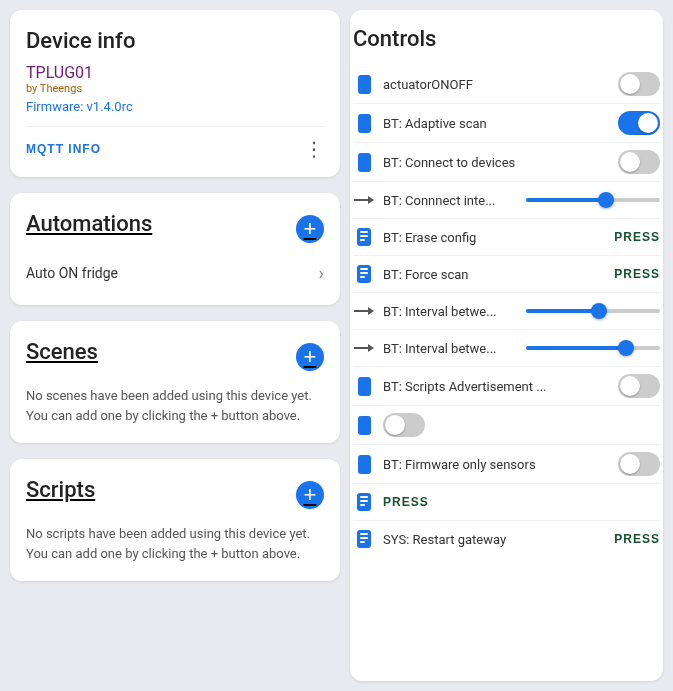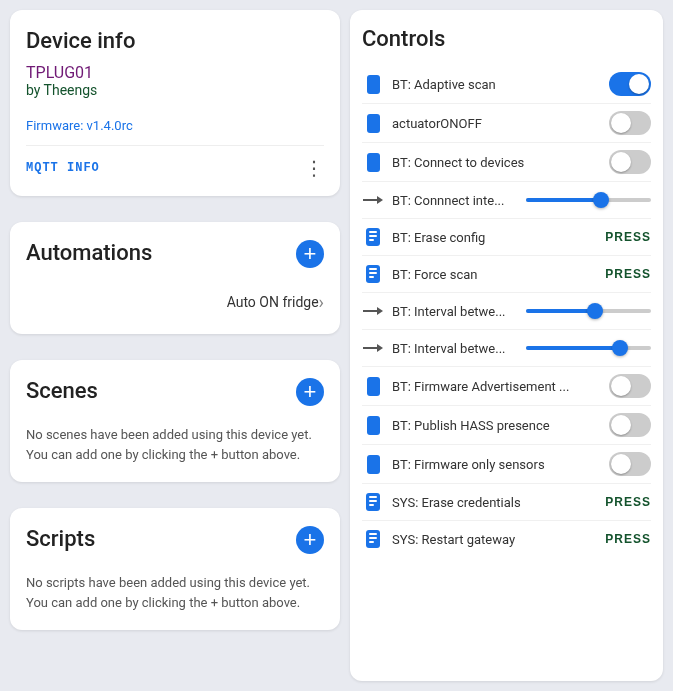--- a/index.html
+++ b/index.html
@@ -11,21 +11,21 @@
       display: flex;
       gap: 10px;
       padding: 10px;
     }
 
     
     .left-col {
       width: 330px;
       display: flex;
       flex-direction: column;
-      gap: 26px;
+      gap: 16px;
     }
 
     .card {
       background: #fff;
       border-radius: 12px;
       padding: 18px 16px;
       box-shadow: 0 1px 3px rgba(0,0,0,0.1);
     }
 
     .card-title {
@@ -35,23 +35,23 @@
       margin-bottom: 10px;
     }
 
     
     .device-name {
       font-size: 16px;
       font-weight: 400;
       color: #701a75;
     }
     .device-by {
-      font-size: 14px;
-      color: #14532d;
-      margin-bottom: 20px;
+      font-size: 11px;
+      color: #a16207;
+      margin-bottom: 4px;
     }
     .device-firmware {
       font-size: 13px;
       color: #333;
     }
     .device-firmware span {
       color: #1a73e8;
       text-align: right;
     }
     .device-card-divider {
@@ -66,56 +66,56 @@
     }
     .mqtt-info-btn {
       font-size: 12px;
       font-weight: 700;
       color: #1a73e8;
       letter-spacing: 1px;
       cursor: pointer;
       background: none;
       border: none;
       padding: 0;
-      font-family: Liberation Mono, monospace;
     }
     .three-dots {
       font-size: 20px;
       color: #555;
       cursor: pointer;
       background: none;
       border: none;
       line-height: 1;
     }
 
     
     .card-header {
       display: flex;
-      align-items: flex-start;
+      align-items: center;
       justify-content: space-between;
       margin-bottom: 12px;
+      text-decoration: underline;
     }
     .add-btn {
       width: 28px;
       height: 28px;
       background: #1a73e8;
       border-radius: 50%;
       border: none;
       color: #fff;
       font-size: 22px;
       line-height: 1;
       cursor: pointer;
       display: flex;
       align-items: center;
       justify-content: center;
     }
     .list-item {
       display: flex;
       align-items: center;
-      justify-content: flex-end;
+      justify-content: space-between;
       padding: 4px 0;
     }
     .list-item-label {
       font-size: 14px;
       color: #333;
     }
     .chevron-right {
       color: #888;
       font-size: 18px;
     }
@@ -127,21 +127,21 @@
       line-height: 1.5;
     }
 
     
 
     
     .right-col {
       flex: 1;
       background: #fff;
       border-radius: 12px;
-      padding: 16px 12px;
+      padding: 16px 3px;
       box-shadow: 0 1px 3px rgba(0,0,0,0.1);
       overflow-y: auto;
     }
 
     .controls-title {
       font-size: 22px;
       font-weight: 500;
       color: #222;
       margin-bottom: 14px;
     }
@@ -297,34 +297,34 @@
 </div>
 
 <div class="right-col">
   <div class="controls-title">Controls</div>
 
   <div id="controls-list">
       <div class="control-row">
         <div class="ctrl-icon">
           <div style="width: 13px; height: 19px; background: rgb(26, 115, 232); border-radius: 3px;"></div>
         </div>
+        <span class="ctrl-label">actuatorONOFF</span>
+        <div class="toggle-switch">
+          <div class="toggle-track off">
+            <div class="toggle-thumb"></div>
+          </div>
+        </div>
+      </div>
+      <div class="control-row">
+        <div class="ctrl-icon">
+          <div style="width: 13px; height: 19px; background: rgb(26, 115, 232); border-radius: 3px;"></div>
+        </div>
         <span class="ctrl-label">BT: Adaptive scan</span>
         <div class="toggle-switch">
           <div class="toggle-track on">
-            <div class="toggle-thumb"></div>
-          </div>
-        </div>
-      </div>
-      <div class="control-row">
-        <div class="ctrl-icon">
-          <div style="width: 13px; height: 19px; background: rgb(26, 115, 232); border-radius: 3px;"></div>
-        </div>
-        <span class="ctrl-label">actuatorONOFF</span>
-        <div class="toggle-switch">
-          <div class="toggle-track off">
             <div class="toggle-thumb"></div>
           </div>
         </div>
       </div>
       <div class="control-row">
         <div class="ctrl-icon">
           <div style="width: 13px; height: 19px; background: rgb(26, 115, 232); border-radius: 3px;"></div>
         </div>
         <span class="ctrl-label">BT: Connect to devices</span>
         <div class="toggle-switch">
@@ -399,32 +399,31 @@
           <div class="slider-track">
             <div class="slider-fill" style="width: 75%;"></div>
             <div class="slider-thumb" style="left: 75%;"></div>
           </div>
         </div>
       </div>
       <div class="control-row">
         <div class="ctrl-icon">
           <div style="width: 13px; height: 19px; background: rgb(26, 115, 232); border-radius: 3px;"></div>
         </div>
-        <span class="ctrl-label">BT: Firmware Advertisement ...</span>
+        <span class="ctrl-label">BT: Scripts Advertisement ...</span>
         <div class="toggle-switch">
           <div class="toggle-track off">
             <div class="toggle-thumb"></div>
           </div>
         </div>
       </div>
       <div class="control-row">
         <div class="ctrl-icon">
           <div style="width: 13px; height: 19px; background: rgb(26, 115, 232); border-radius: 3px;"></div>
         </div>
-        <span class="ctrl-label">BT: Publish HASS presence</span>
         <div class="toggle-switch">
           <div class="toggle-track off">
             <div class="toggle-thumb"></div>
           </div>
         </div>
       </div>
       <div class="control-row">
         <div class="ctrl-icon">
           <div style="width: 13px; height: 19px; background: rgb(26, 115, 232); border-radius: 3px;"></div>
         </div>
@@ -437,21 +436,20 @@
       </div>
       <div class="control-row">
         <div class="ctrl-icon">
           <svg width="20" height="22" viewBox="0 0 20 22">
       <rect x="3" y="2" width="14" height="18" rx="3" ry="3" fill="#1a73e8"></rect>
       <rect x="6" y="5" width="8" height="2" rx="1" fill="#fff"></rect>
       <rect x="6" y="9" width="8" height="2" rx="1" fill="#fff"></rect>
       <rect x="6" y="13" width="5" height="2" rx="1" fill="#fff"></rect>
     </svg>
         </div>
-        <span class="ctrl-label">SYS: Erase credentials</span>
         <button class="press-btn">PRESS</button>
       </div>
       <div class="control-row">
         <div class="ctrl-icon">
           <svg width="20" height="22" viewBox="0 0 20 22">
       <rect x="3" y="2" width="14" height="18" rx="3" ry="3" fill="#1a73e8"></rect>
       <rect x="6" y="5" width="8" height="2" rx="1" fill="#fff"></rect>
       <rect x="6" y="9" width="8" height="2" rx="1" fill="#fff"></rect>
       <rect x="6" y="13" width="5" height="2" rx="1" fill="#fff"></rect>
     </svg>

